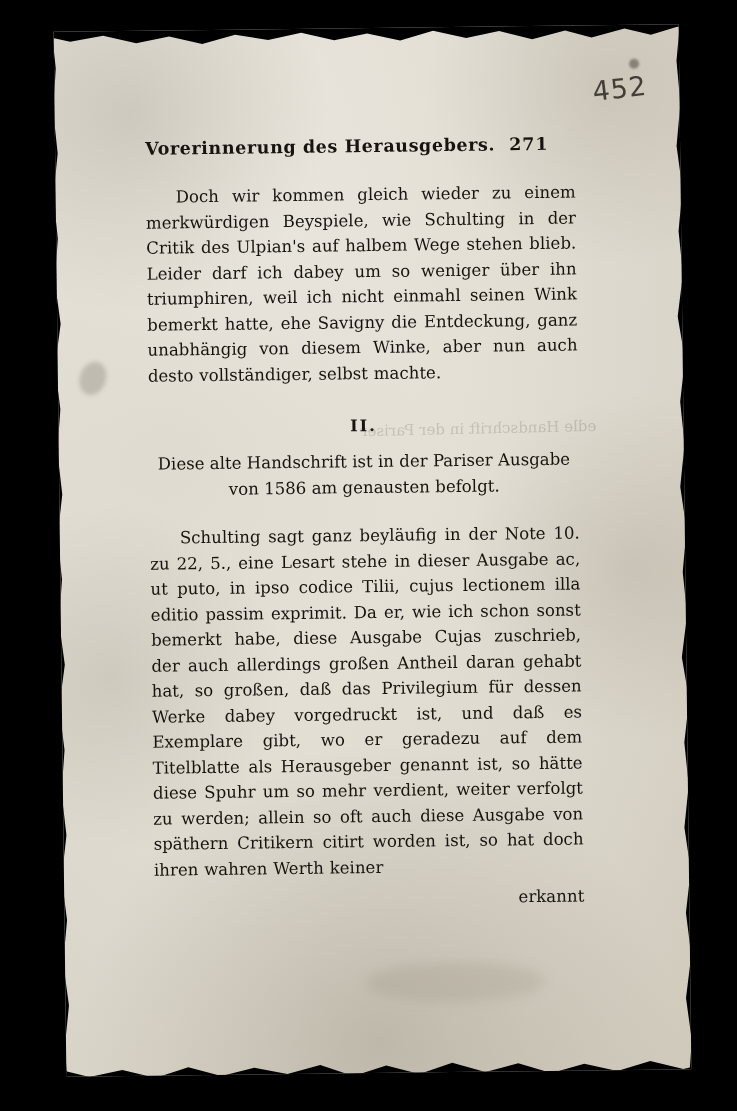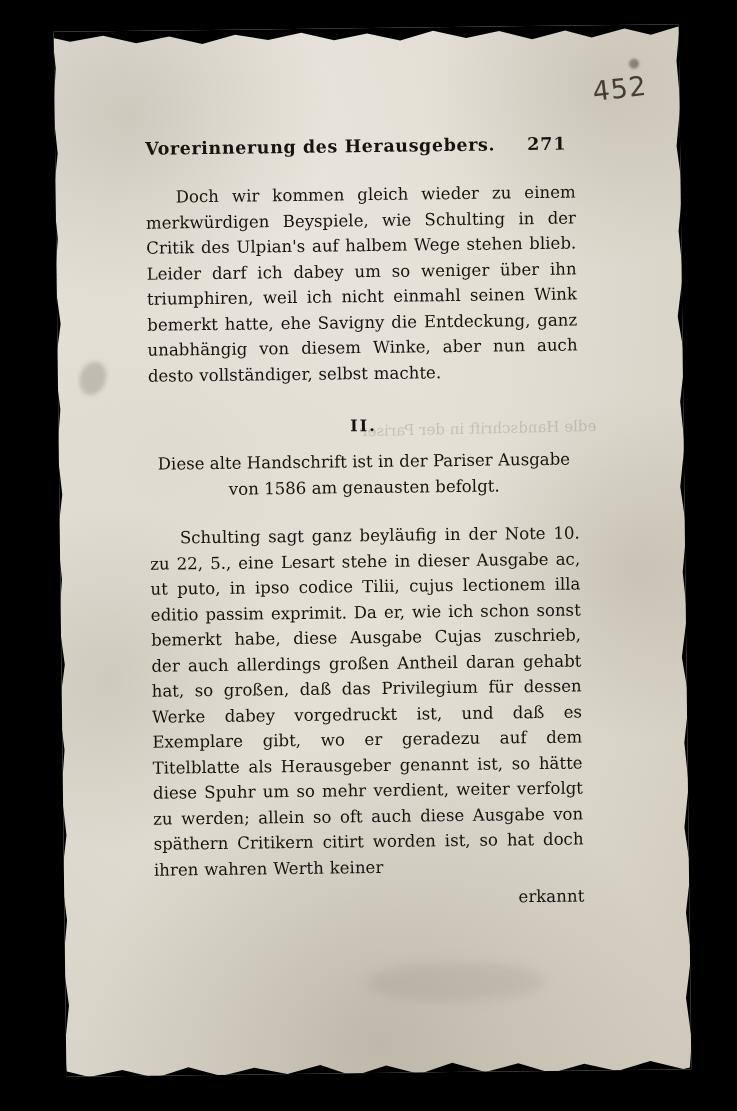--- a/index.html
+++ b/index.html
@@ -99,21 +99,21 @@
     font-family: "DejaVu Serif", serif;
     font-weight: bold;
     font-size: 17.5px;
     letter-spacing: 0.4px;
     margin: 0 0 26px 0;
     white-space: nowrap;
   }
   .running-head .rh-title { letter-spacing: 0.6px; }
   .running-head .rh-page {
     font-family: "DejaVu Serif", serif;
-    margin-left: 32px;
+    margin-left: 14px;
     letter-spacing: 1px;
   }
 
   .para {
     font-family: "DejaVu Serif", serif;
     font-size: 16.6px;
     line-height: 25.5px;
     text-align: justify;
     margin: 0 0 6px 0;
     word-spacing: 0.5px;

